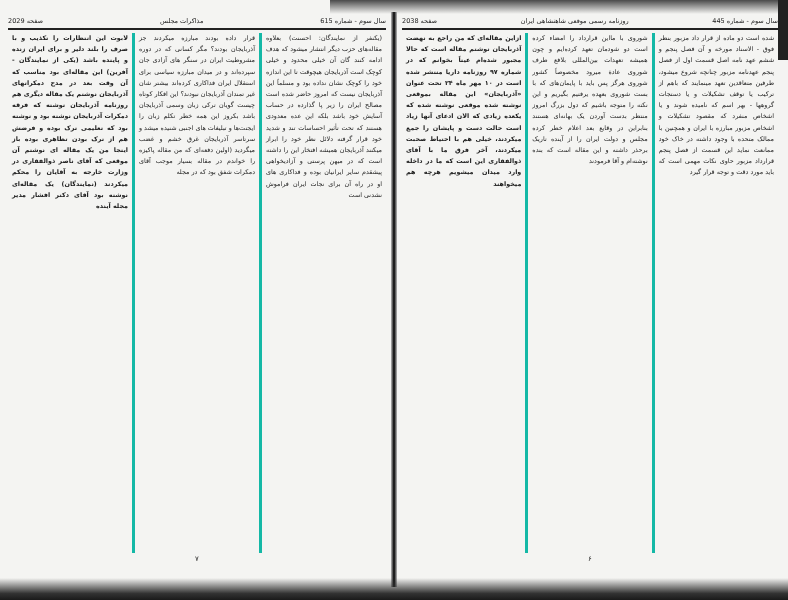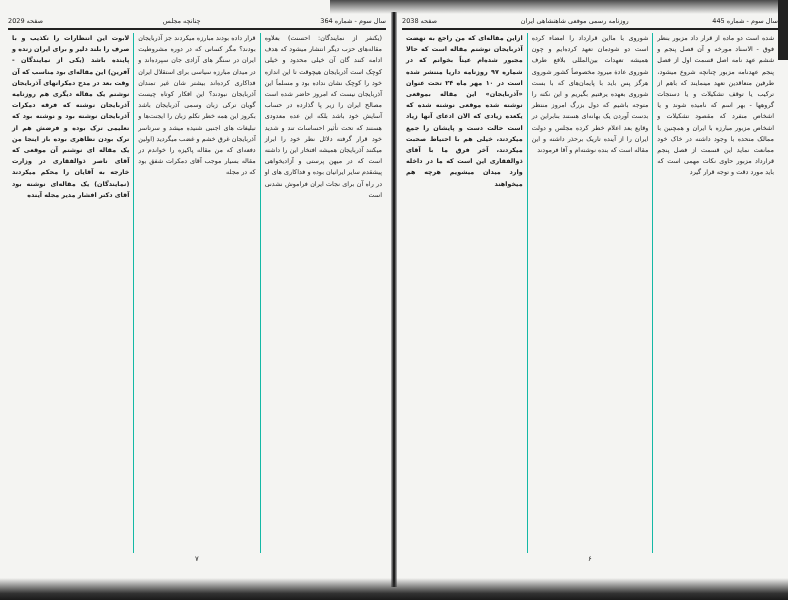--- a/index.html
+++ b/index.html
@@ -42,38 +42,38 @@
   .rule {
     height: 2px; background: #222; margin-top: 2px;
   }
   .columns {
     display: flex; flex-direction: row; gap: 0; margin-top: 3px;
     height: 520px;
   }
   .col {
     flex: 1; padding: 0 4px; font-size: 6.4px; line-height: 11.2px;
     color: #1c1c1c; text-align: justify; overflow: hidden;
-    border-left: 1px solid #14b8a6;
+    border-left: 3px solid #14b8a6;
   }
   .col:last-child { border-left: none; font-weight: bold; }
   .page-footer {
     text-align: center; font-size: 7px; color: #222; margin-top: 2px;
   }
 </style>
 </head>
 <body>
 
 <div class="spread">
   <div class="top-shadow"></div>
   <div class="top-shadow-right"></div>
 
   <div class="page left">
     <div class="page-header">
-      <span>سال سوم - شماره 364</span>
-      <span>چنانچه مجلس</span>
+      <span>سال سوم - شماره 615</span>
+      <span>مذاکرات مجلس</span>
       <span>صفحه 2029</span>
     </div>
     <div class="rule"></div>
     <div class="columns">
       <div class="col">(یکنفر از نمایندگان: احسنت) بعلاوه مقاله‌های حزب دیگر انتشار میشود که هدف ادامه کنند گان آن خیلی محدود و خیلی کوچک است آذربایجان هیچوقت تا این اندازه خود را کوچک نشان نداده بود و مسلماً این آذربایجان نیست که امروز حاضر شده است مصالح ایران را زیر پا گذارده در حساب آسایش خود باشد بلکه این عده معدودی هستند که تحت تأثیر احساسات تند و شدید خود قرار گرفته دلائل نظر خود را ابراز میکنند آذربایجان همیشه افتخار این را داشته است که در میهن پرستی و آزادیخواهی پیشقدم سایر ایرانیان بوده و فداکاری های او در راه آن برای نجات ایران فراموش نشدنی است</div>
       <div class="col">قرار داده بودند مبارزه میکردند جز آذربایجان بودند؟ مگر کسانی که در دوره مشروطیت ایران در سنگر های آزادی جان سپرده‌اند و در میدان مبارزه سیاسی برای استقلال ایران فداکاری کرده‌اند بیشتر شان غیر تمندان آذربایجان نبودند؟ این افکار کوتاه چیست گویان ترکی زبان وسمی آذربایجان باشد بکروز این همه خطر تکلم زبان را ایجنت‌ها و تبلیغات های اجنبی شنیده میشد و سرتاسر آذربایجان غرق خشم و غضب میگردید (اولین دفعه‌ای که من مقاله پاکیزه را خواندم در مقاله بسیار موجب آقای دمکرات شفق بود که در مجله</div>
       <div class="col">لابوت این انتظارات را تکذیب و با صرف را بلند دلیر و برای ایران زنده و پاینده باشد (یکی از نمایندگان - آفرین) این مقاله‌ای بود مناسب که آن وقت بعد در مدح دمکراتهای آذربایجان نوشتم یک مقاله دیگری هم روزنامه آذربایجان نوشته که فرقه دمکرات آذربایجان نوشته بود و نوشته بود که تعلیمی ترک بوده و فرضش هم از ترک بودن تظاهری بوده باز اینجا من یک مقاله ای نوشتم آن موقعی که آقای ناصر ذوالفقاری در وزارت خارجه به آقایان را محکم میکردند (نمایندگان) یک مقاله‌ای نوشته بود آقای دکتر افشار مدیر مجله آینده</div>
     </div>
     <div class="page-footer">۷</div>
   </div>

